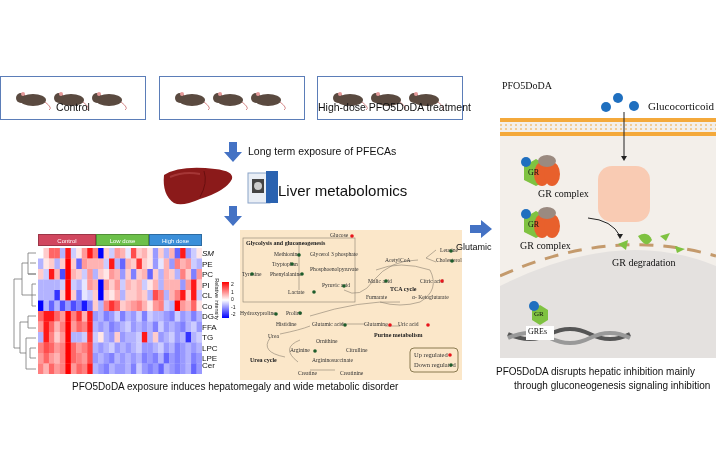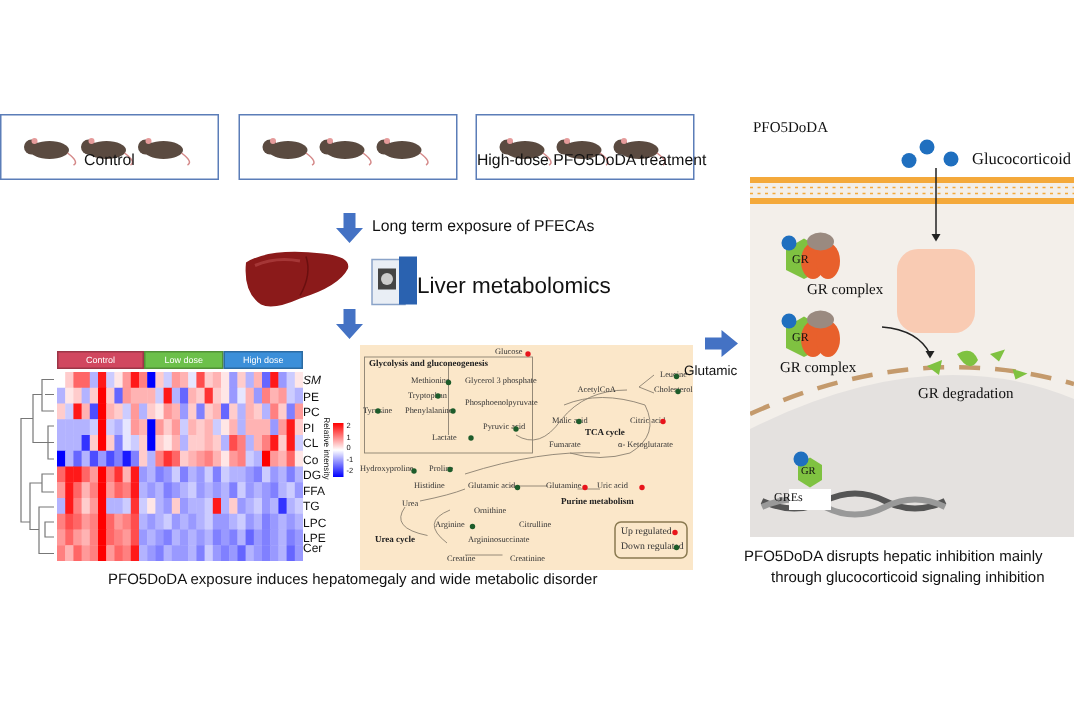--- a/index.html
+++ b/index.html
@@ -645,18 +645,18 @@
     <rect x="26" y="250" width="28" height="14" fill="#fff"></rect>
   </svg>
   <div class="abs serif" style="left:2px;top:4px;font-size:10px;">PFO5DoDA</div>
   <div class="abs serif" style="left:148px;top:24px;font-size:11px;">Glucocorticoid</div>
   <div class="abs serif" style="left:28px;top:92px;font-size:8px;">GR</div>
   <div class="abs serif" style="left:38px;top:112px;font-size:10px;">GR complex</div>
   <div class="abs serif" style="left:28px;top:144px;font-size:8px;">GR</div>
   <div class="abs serif" style="left:20px;top:164px;font-size:10px;">GR complex</div>
   <div class="abs serif" style="left:112px;top:181px;font-size:10px;">GR degradation</div>
   <div class="abs serif" style="left:34px;top:234px;font-size:7px;">GR</div>
-  <div class="abs serif" style="left:16px;top:251px;font-size:8px;">GREs</div>
+  <div class="abs serif" style="left:28px;top:251px;font-size:8px;">GREs</div>
 </div>
 
 <div class="txt" style="left:72px;top:381px;font-size:10px;">PFO5DoDA exposure induces hepatomegaly and wide metabolic disorder</div>
 <div class="txt" style="left:496px;top:366px;font-size:10px;">PFO5DoDA disrupts hepatic inhibition mainly</div>
-<div class="txt" style="left:514px;top:380px;font-size:10px;">through glucocorticoid signaling inhibition</div>
+<div class="txt" style="left:514px;top:380px;font-size:10px;">through gluconeogenesis signaling inhibition</div>
 
 </body></html>

